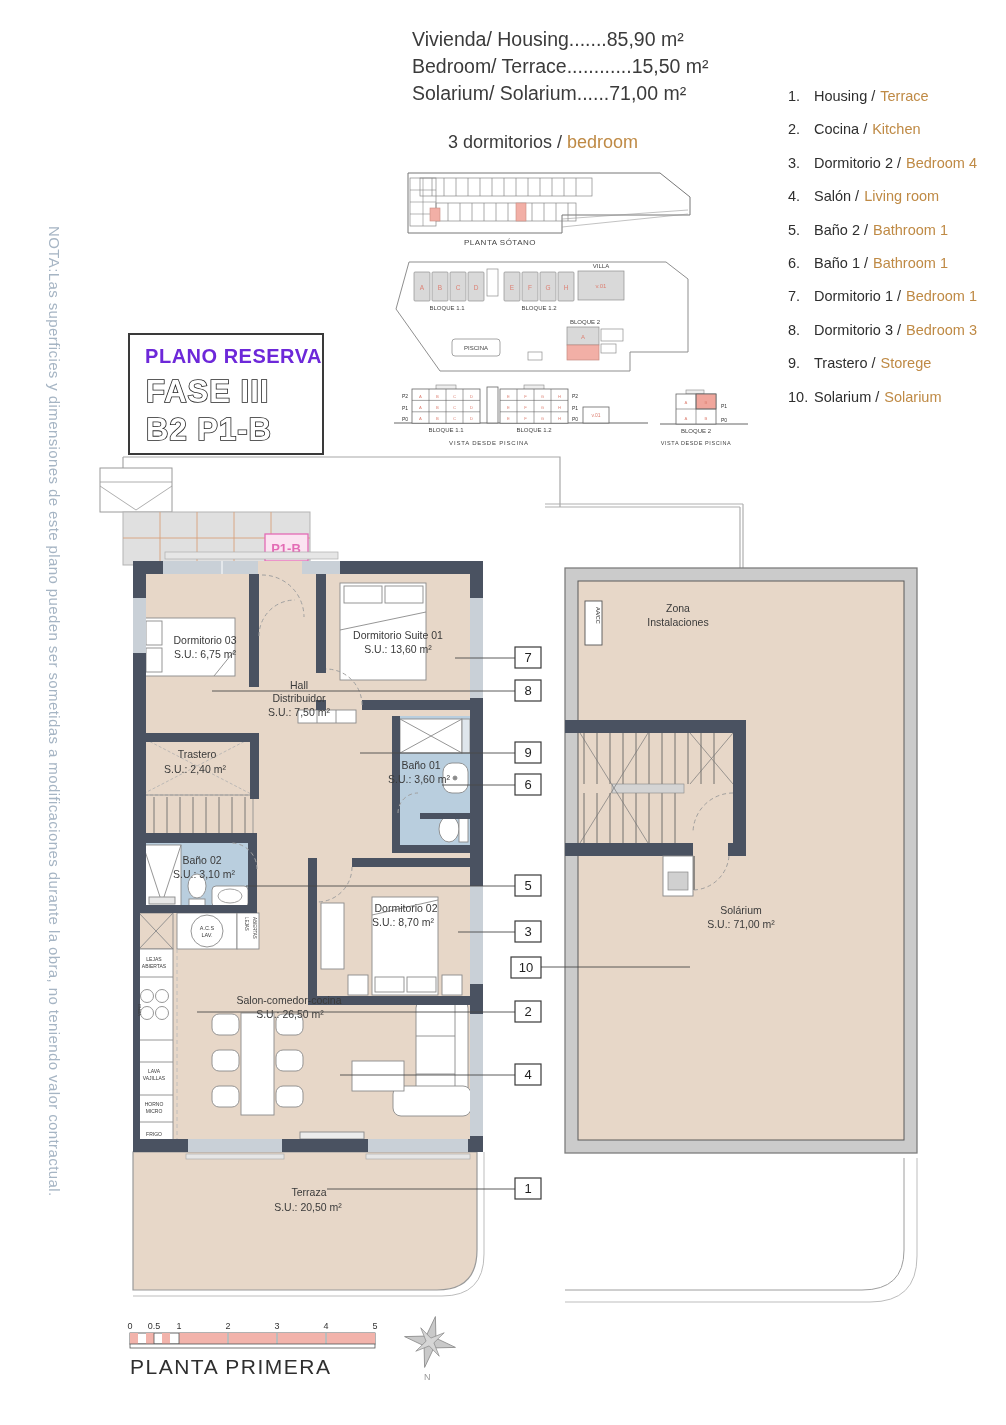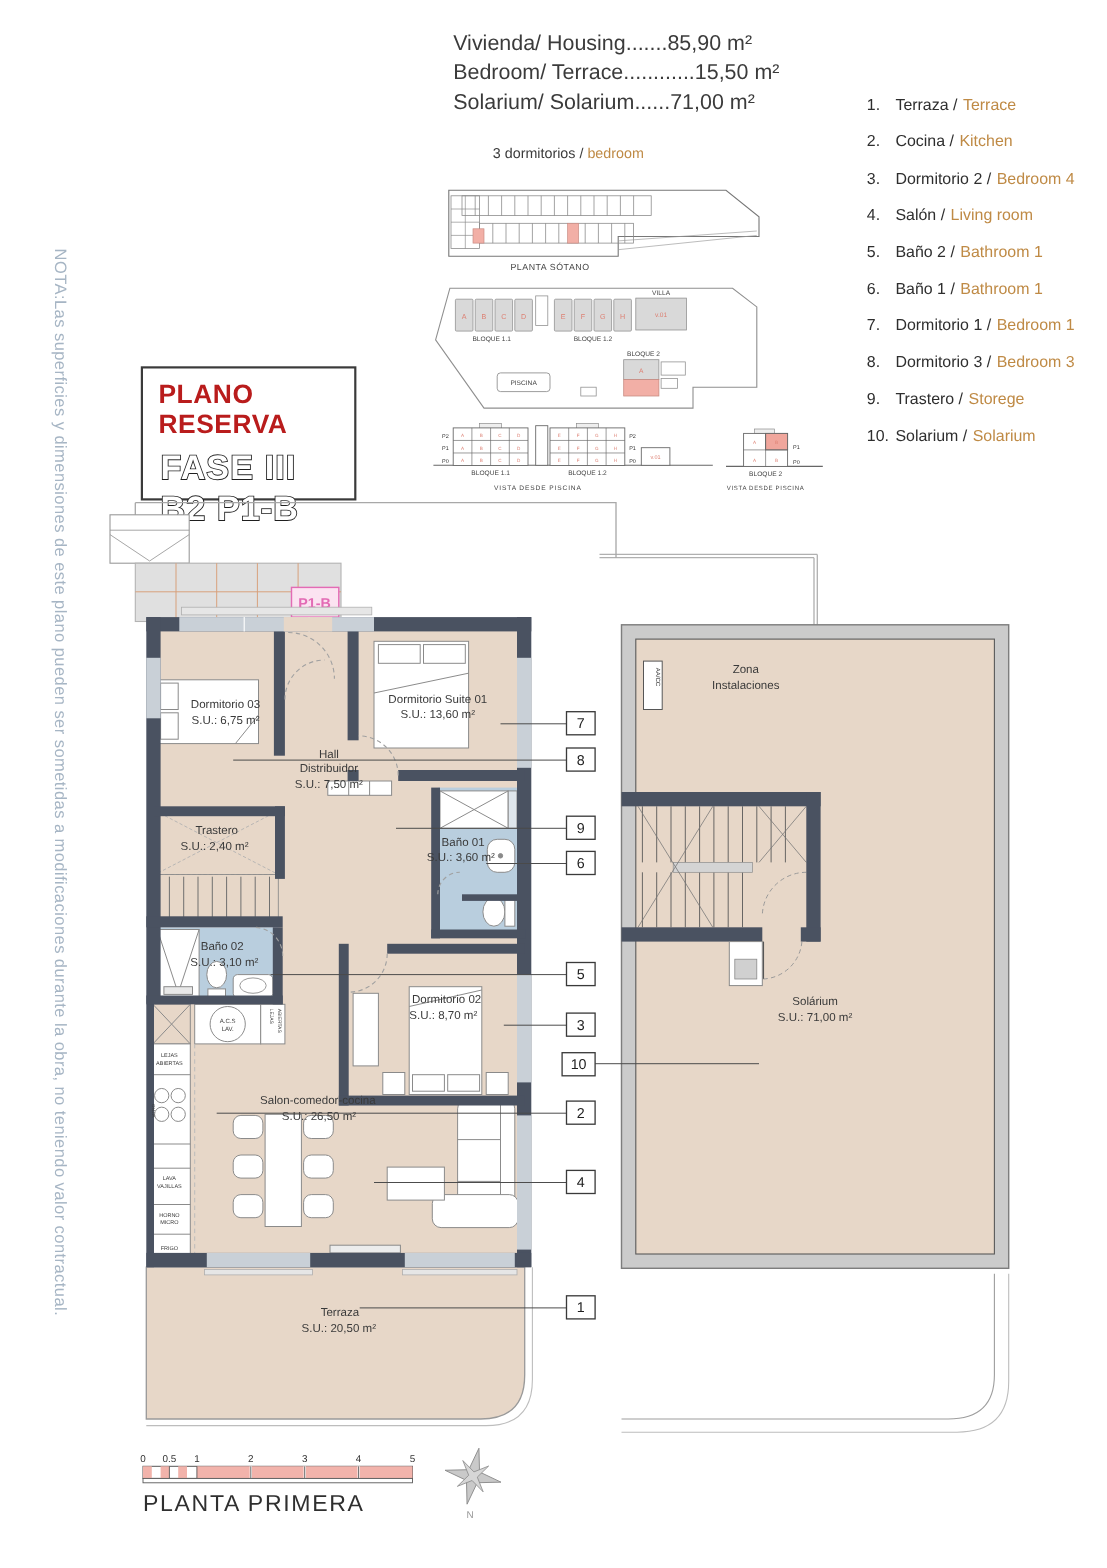--- a/index.html
+++ b/index.html
@@ -1,31 +1,31 @@
 <!DOCTYPE html>
 <html><head>
 <meta charset="utf-8">
 <style>
   html,body{margin:0;padding:0;background:#fff;}
   #page{position:relative;width:1006px;height:1425px;background:#ffffff;overflow:hidden;
         font-family:"Liberation Sans","DejaVu Sans",sans-serif;}
   .abs{position:absolute;}
   
   #summary{left:412px;top:26px;font-size:19.5px;line-height:27px;color:#3b3b3b;}
-  #bedrooms{left:448px;top:132px;font-size:13px;color:#3b3b3b;}
+  #bedrooms{left:448px;top:132px;font-size:18px;color:#3b3b3b;}
   #bedrooms .en{color:#bf8a45;}
   
   #legend{left:788px;top:88px;font-size:14.5px;color:#2e2e2e;}
   .legend-item{display:flex;height:33.4px;align-items:flex-start;}
   .legend-num{width:26px;flex:0 0 26px;}
   .legend-es{white-space:pre;}
   .legend-en{color:#bf8a45;margin-left:5px;text-align:center;}
   
   #titlebox{left:128px;top:333px;width:192px;height:118px;border:2px solid #3a3a3a;background:#fff;}
-  #titlebox .t1{margin:10px 0 2px 14px;font-size:24px;font-weight:600;color:#b91c1c;letter-spacing:.5px;}
+  #titlebox .t1{margin:10px 0 2px 14px;font-size:20px;font-weight:600;color:#6d28d9;letter-spacing:.5px;text-align:right;}
   
   #note{left:63px;top:226px;width:988px;height:22px;transform-origin:0 0;transform:rotate(90deg);
         font-size:15px;color:#a6b5c4;letter-spacing:.4px;white-space:nowrap;}
   svg{position:absolute;overflow:visible;}
   svg text{font-family:"Liberation Sans","DejaVu Sans",sans-serif;}
   .roomlbl{font-size:10.5px;fill:#3a3a3a;text-anchor:middle;}
   .tinylbl{fill:#3a3a3a;text-anchor:middle;}
   .callout-t{font-size:13px;fill:#1f1f1f;text-anchor:middle;}
   .redlet{fill:#dd8073;text-anchor:middle;}
   .sitelbl{fill:#444;text-anchor:middle;}
@@ -40,21 +40,21 @@
     <div>Bedroom/ Terrace............15,50 m²</div>
     <div>Solarium/ Solarium......71,00 m²</div>
   </div>
   <div class="abs" id="bedrooms">
     <span>3 dormitorios / </span><span class="en">bedroom</span>
   </div>
 
   <div class="abs" id="legend">
     <div class="legend-item">
         <span class="legend-num">1.</span>
-        <span class="legend-es">Terraza /</span>
+        <span class="legend-es">Housing /</span>
         <span class="legend-en">Terrace</span>
       </div>
     <div class="legend-item">
         <span class="legend-num">2.</span>
         <span class="legend-es">Cocina /</span>
         <span class="legend-en">Kitchen</span>
       </div>
     <div class="legend-item">
         <span class="legend-num">3.</span>
         <span class="legend-es">Dormitorio 2 /</span>

